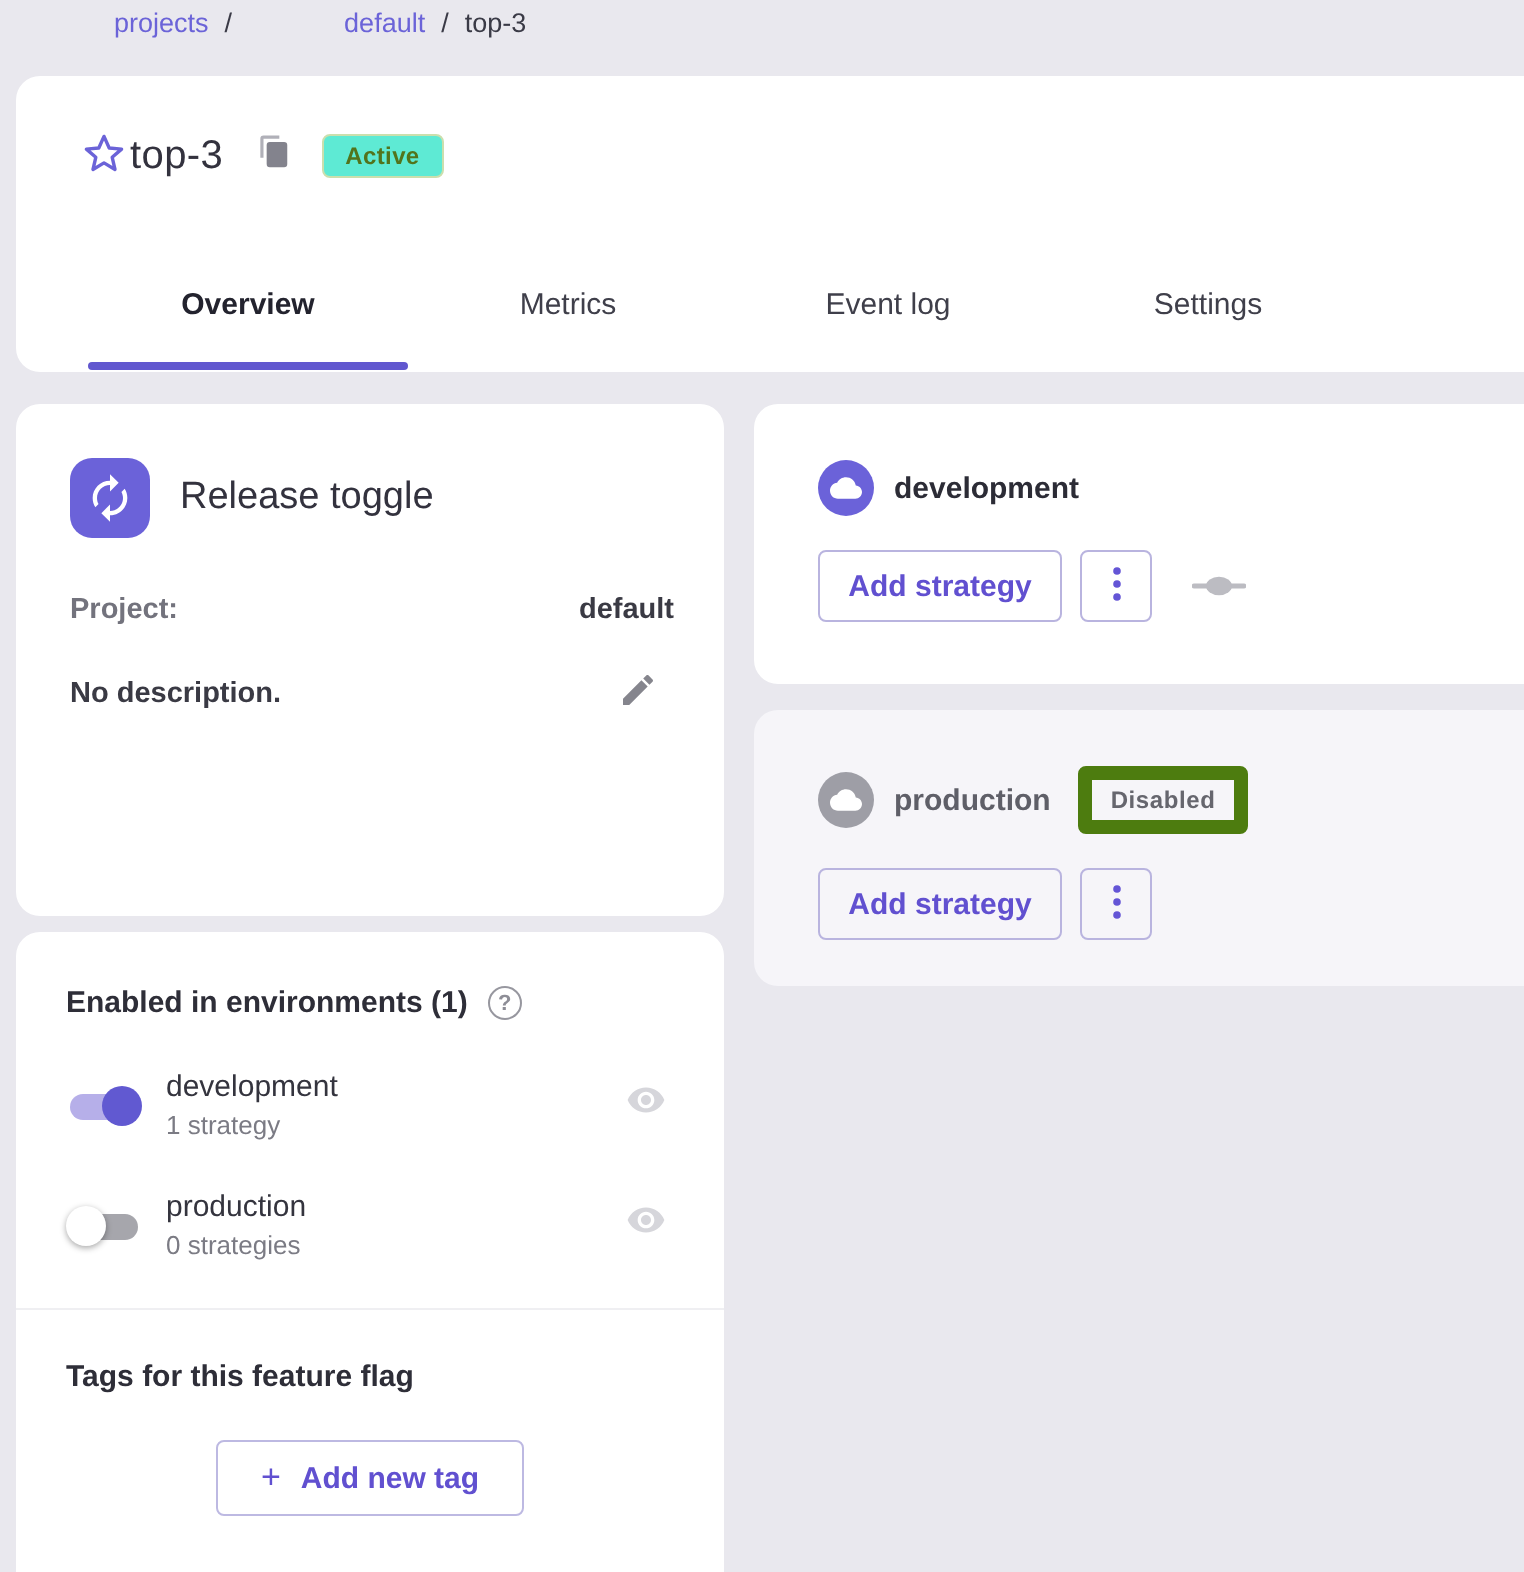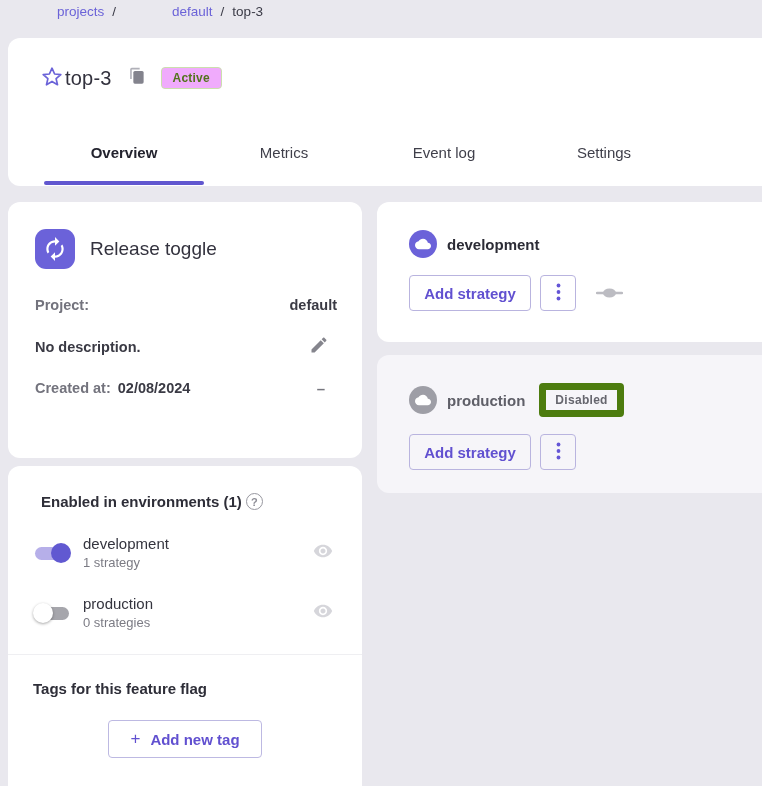--- a/index.html
+++ b/index.html
@@ -11,21 +11,21 @@
   .crumb-link{color:#6b63d8;text-decoration:none;cursor:pointer;margin-left:48px;}
   .crumb-sep{color:#3a3a46;}
   .crumb-current{color:#3a3a46;}
 
   
   .header-card{position:absolute;left:8px;right:0;top:38px;height:148px;background:#fff;border-radius:12px 0 0 12px;}
   .title-row{height:80px;display:flex;align-items:center;padding-left:31px;}
   .star-btn{width:26px;height:26px;display:flex;align-items:center;justify-content:center;background:none;border:none;padding:0;cursor:pointer;}
   .page-title{font-size:20px;color:#33323e;margin-left:13px;letter-spacing:.2px;}
   .copy-btn{width:24px;height:24px;display:flex;align-items:center;justify-content:center;background:none;border:none;padding:0;margin-left:13px;cursor:pointer;}
-  .badge-active{margin-left:12px;background:#f0abfc;border:1px solid #cbdfad;color:#52741c;font-size:12px;font-weight:bold;padding:3px 11px;border-radius:4px;letter-spacing:.2px;}
+  .badge-active{margin-left:12px;background:#5eead4;border:1px solid #cbdfad;color:#52741c;font-size:12px;font-weight:bold;padding:3px 11px;border-radius:4px;letter-spacing:.2px;}
 
   .tabs-row{display:flex;margin-left:36px;height:68px;}
   .tab{width:160px;position:relative;display:flex;align-items:center;justify-content:center;font-size:15px;color:#3f3f4a;cursor:pointer;}
   .tab.active{font-weight:bold;color:#23232e;}
   .tab-underline{position:absolute;left:0;right:0;bottom:1px;height:4px;background:#6157cf;border-radius:2px;}
 
   
   .content{position:absolute;left:8px;top:202px;display:flex;gap:15px;}
   .left-col{width:354px;display:flex;flex-direction:column;gap:8px;}
   .card{background:#fff;border-radius:12px;box-sizing:border-box;}
@@ -37,21 +37,21 @@
   .type-label{font-size:19px;color:#33323e;}
   .info-row{display:flex;justify-content:space-between;align-items:center;min-height:22px;margin-bottom:19px;font-size:14.5px;font-weight:bold;}
   .info-label{color:#73737d;}
   .info-value{color:#3a3a44;}
   .inline-pair{display:flex;gap:7px;align-items:center;}
   .icon-btn{background:none;border:none;padding:0;cursor:pointer;display:flex;align-items:center;justify-content:center;}
   .dash{color:#76767e;font-size:15px;padding-right:12px;}
 
   
   .env-card{height:334px;padding:27px 25px;}
-  .env-title-row{display:flex;align-items:center;gap:4px;margin-left:8px;}
+  .env-title-row{display:flex;align-items:center;gap:10px;}
   .env-title{font-size:15px;font-weight:bold;color:#2e2e38;}
   .help-icon{width:17px;height:17px;border:1.5px solid #97979f;border-radius:50%;color:#8d8d96;font-size:11px;display:flex;align-items:center;justify-content:center;box-sizing:border-box;font-weight:bold;}
   .env-row{display:flex;align-items:center;margin-top:25px;}
   .switch{position:relative;width:38px;height:22px;flex:0 0 auto;margin-right:12px;cursor:pointer;}
   .switch .track{position:absolute;left:2px;top:5px;width:34px;height:13px;border-radius:7px;}
   .switch .thumb{position:absolute;top:1px;width:20px;height:20px;border-radius:50%;}
   .switch.on .track{background:#b6afe9;}
   .switch.on .thumb{right:0;background:#6159d1;}
   .switch.off .track{background:#a6a6ac;}
   .switch.off .thumb{left:0;background:#fff;box-shadow:0 1px 3px rgba(0,0,0,.35);}
@@ -151,27 +151,20 @@
         <div class="info-row">
           <span class="info-value">No description.</span>
           <button class="icon-btn" style="margin-right:8px;">
             <span>
               <svg width="20" height="20" viewBox="0 0 24 24">
                   <path d="M3 17.25V21h3.75L17.81 9.94l-3.75-3.75L3 17.25zM20.71 7.04c.39-.39.39-1.02 0-1.41l-2.34-2.34c-.39-.39-1.02-.39-1.41 0l-1.83 1.83 3.75 3.75 1.83-1.83z" fill="#85858d"></path>
                 </svg>
             </span>
           </button>
         </div>
-        <div class="info-row">
-          <span class="inline-pair">
-            <span class="info-label">Created at:</span>
-            <span class="info-value">02/08/2024</span>
-          </span>
-          <span class="dash">–</span>
-        </div>
       </div>
 
       <div class="card env-card">
         <div class="env-title-row">
           <span class="env-title">Enabled in environments (1)</span>
           <span class="help-icon">?</span>
         </div>
 
         <div class="env-row">
           <div class="switch on" role="switch" aria-checked="true">

